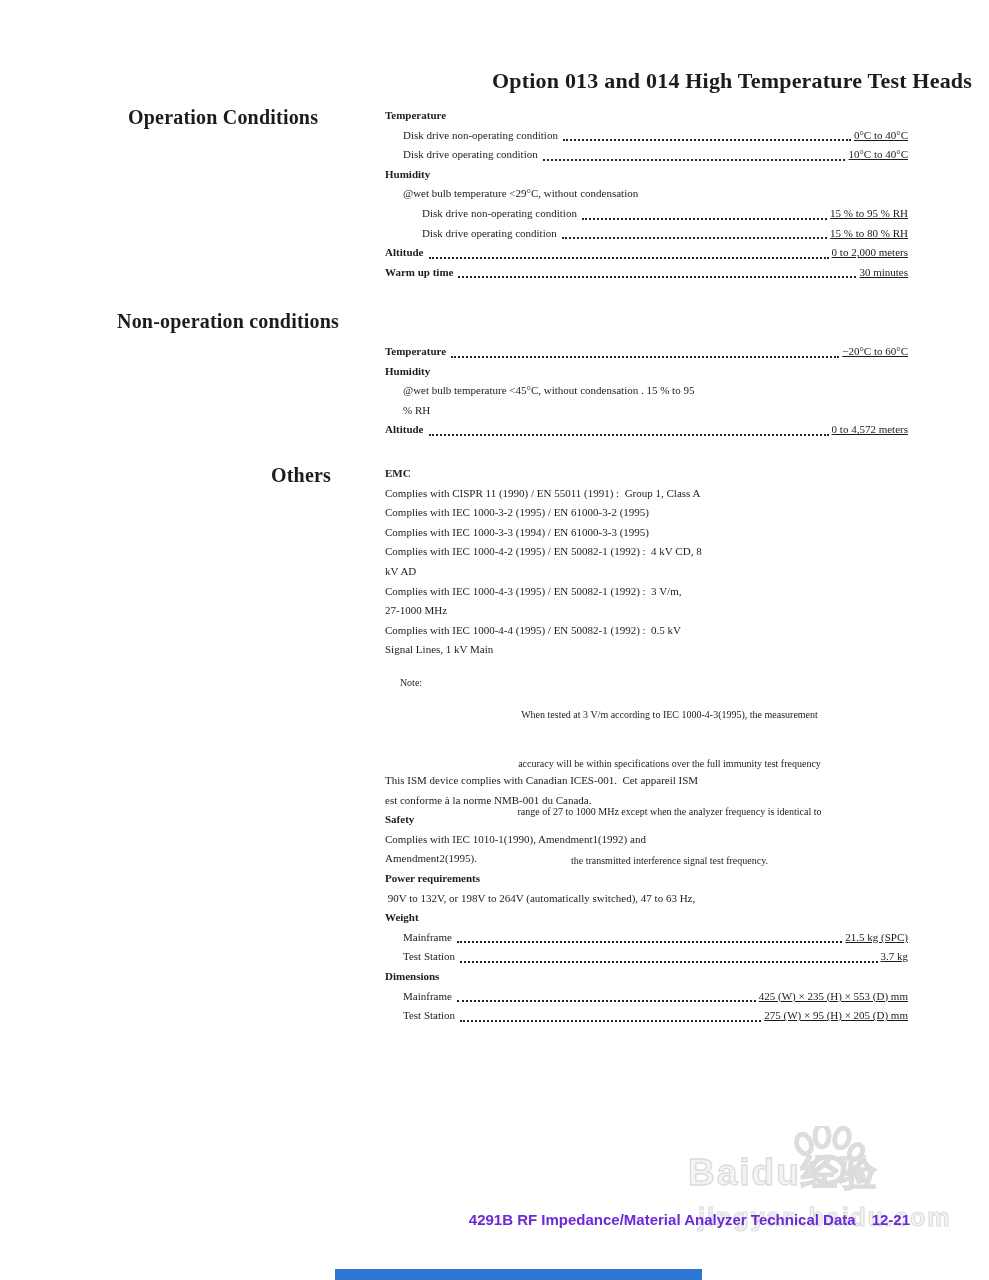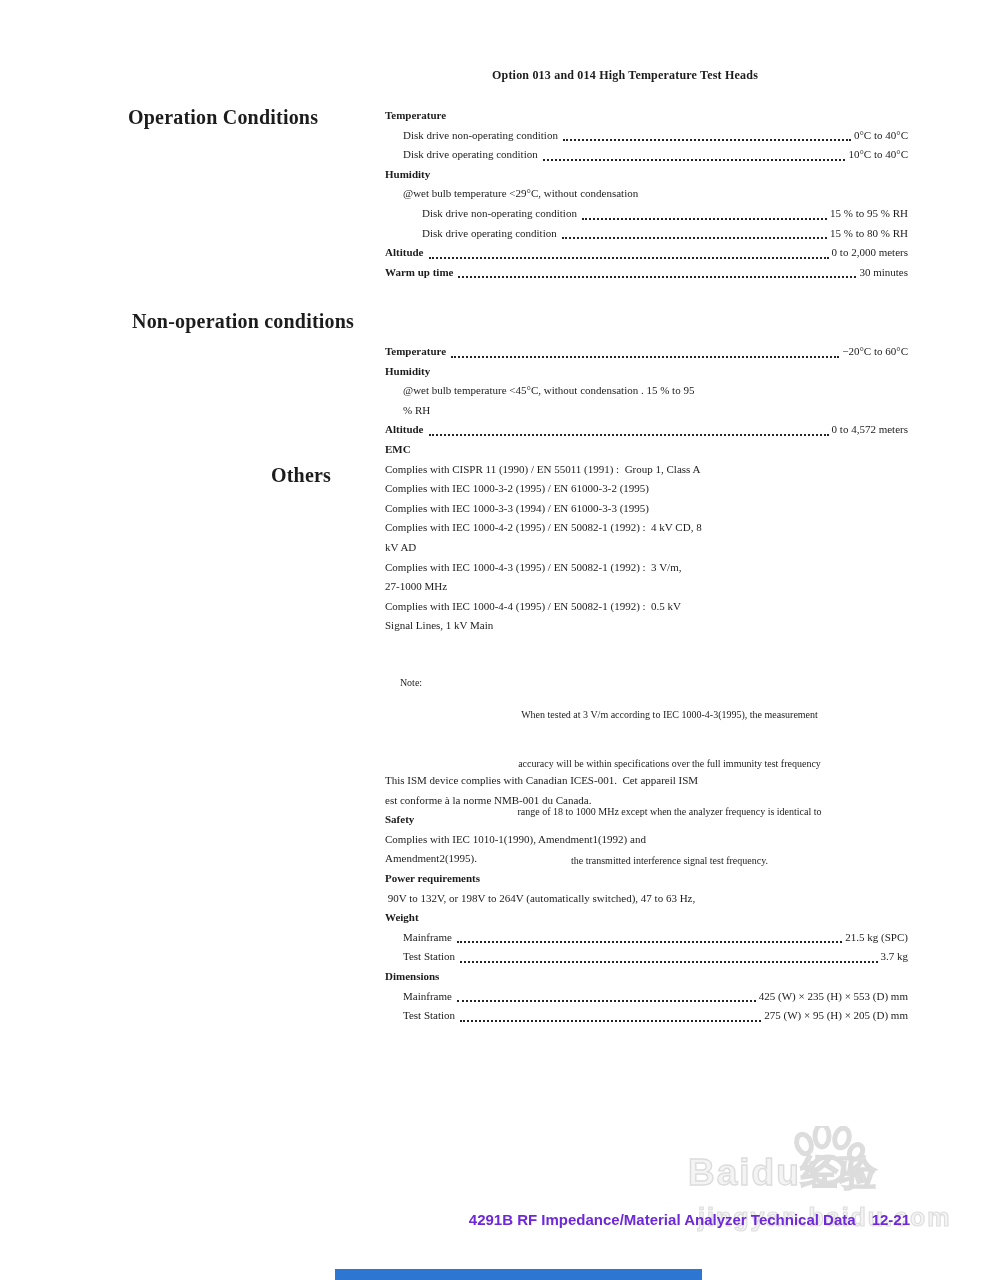--- a/index.html
+++ b/index.html
@@ -2,35 +2,35 @@
 <html><head>
 <meta charset="utf-8">
 <style>
   html,body{margin:0;padding:0;background:#ffffff;}
   .page{
     position:relative;width:989px;height:1280px;background:#ffffff;
     font-family:"Liberation Serif", serif;color:#1c1c1c;overflow:hidden;
   }
   .page-head{
     position:absolute;left:492px;top:68px;
-    font-size:12px;font-weight:bold;white-space:pre;letter-spacing:0.2px;
+    font-size:22px;font-weight:bold;white-space:pre;letter-spacing:0.2px;
   }
   .side-head{
     position:absolute;font-size:20px;font-weight:bold;white-space:pre;letter-spacing:0.2px;
   }
   .side-head.op{left:128px;top:106px;}
-  .side-head.nonop{left:132px;top:310px;}
+  .side-head.nonop{left:117px;top:310px;}
   .side-head.others{left:271px;top:464px;}
   .col{position:absolute;left:385px;width:523px;}
   .row{
     display:flex;align-items:baseline;
     font-size:11px;line-height:19.6px;white-space:pre;
   }
   .row .lbl{flex:0 0 auto;}
-  .row .val{flex:0 0 auto;}
+  .row .val{flex:0 0 auto;text-decoration:underline;}
   .dots{
     flex:1 1 auto;min-width:14px;align-self:flex-end;
     border-bottom:2px dotted #242424;margin:0 3px 4px 5px;height:0;
   }
   .b{font-weight:bold;}
   .ind1{padding-left:18px;}
   .ind2{padding-left:37px;}
   .note{
     position:absolute;left:391px;top:675px;width:517px;
     display:flex;font-size:10px;line-height:16.5px;text-align:center;
@@ -127,39 +127,39 @@
     <div class="row b">Humidity</div>
     <div class="row ind1">@wet bulb temperature &lt;45°C, without condensation . 15 % to 95</div>
     <div class="row ind1">% RH</div>
     <div class="row">
       <span class="lbl b">Altitude</span>
       <span class="dots"></span>
       <span class="val">0 to 4,572 meters</span>
     </div>
   </div>
 
-  <div class="col" style="top:440px;">
+  <div class="col" style="top:464px;">
     <div class="row b">EMC</div>
     <div class="row">Complies with CISPR 11 (1990) / EN 55011 (1991) :  Group 1, Class A</div>
     <div class="row">Complies with IEC 1000-3-2 (1995) / EN 61000-3-2 (1995)</div>
     <div class="row">Complies with IEC 1000-3-3 (1994) / EN 61000-3-3 (1995)</div>
     <div class="row">Complies with IEC 1000-4-2 (1995) / EN 50082-1 (1992) :  4 kV CD, 8</div>
     <div class="row">kV AD</div>
     <div class="row">Complies with IEC 1000-4-3 (1995) / EN 50082-1 (1992) :  3 V/m,</div>
     <div class="row">27-1000 MHz</div>
     <div class="row">Complies with IEC 1000-4-4 (1995) / EN 50082-1 (1992) :  0.5 kV</div>
     <div class="row">Signal Lines, 1 kV Main</div>
   </div>
 
   <div class="note">
     <span class="note-label">Note:</span>
     <div class="note-lines">
       <div>When tested at 3 V/m according to IEC 1000-4-3(1995), the measurement</div>
       <div>accuracy will be within specifications over the full immunity test frequency</div>
-      <div>range of 18 to 1000 MHz except when the analyzer frequency is identical to</div>
+      <div>range of 27 to 1000 MHz except when the analyzer frequency is identical to</div>
       <div>the transmitted interference signal test frequency.</div>
     </div>
   </div>
 
   <div class="col" style="top:771px;">
     <div class="row">This ISM device complies with Canadian ICES-001.  Cet appareil ISM</div>
     <div class="row">est conforme à la norme NMB-001 du Canada.</div>
     <div class="row b">Safety</div>
     <div class="row">Complies with IEC 1010-1(1990), Amendment1(1992) and</div>
     <div class="row">Amendment2(1995).</div>

